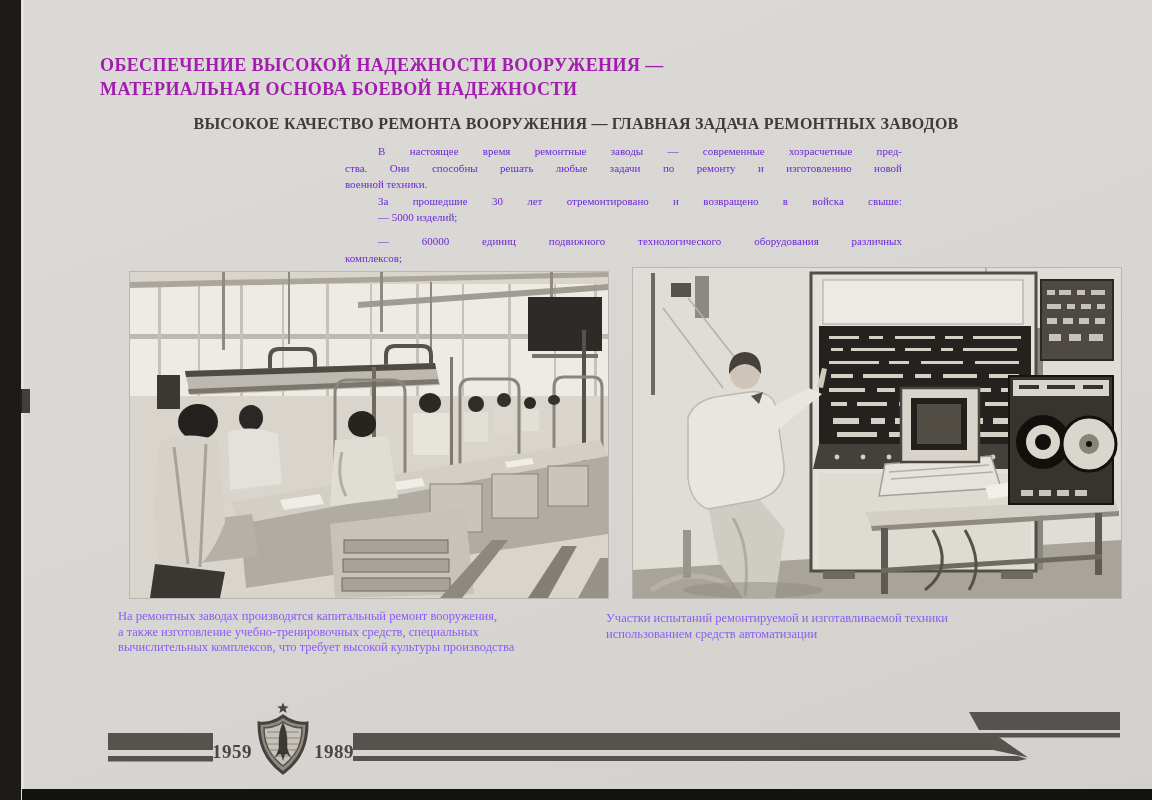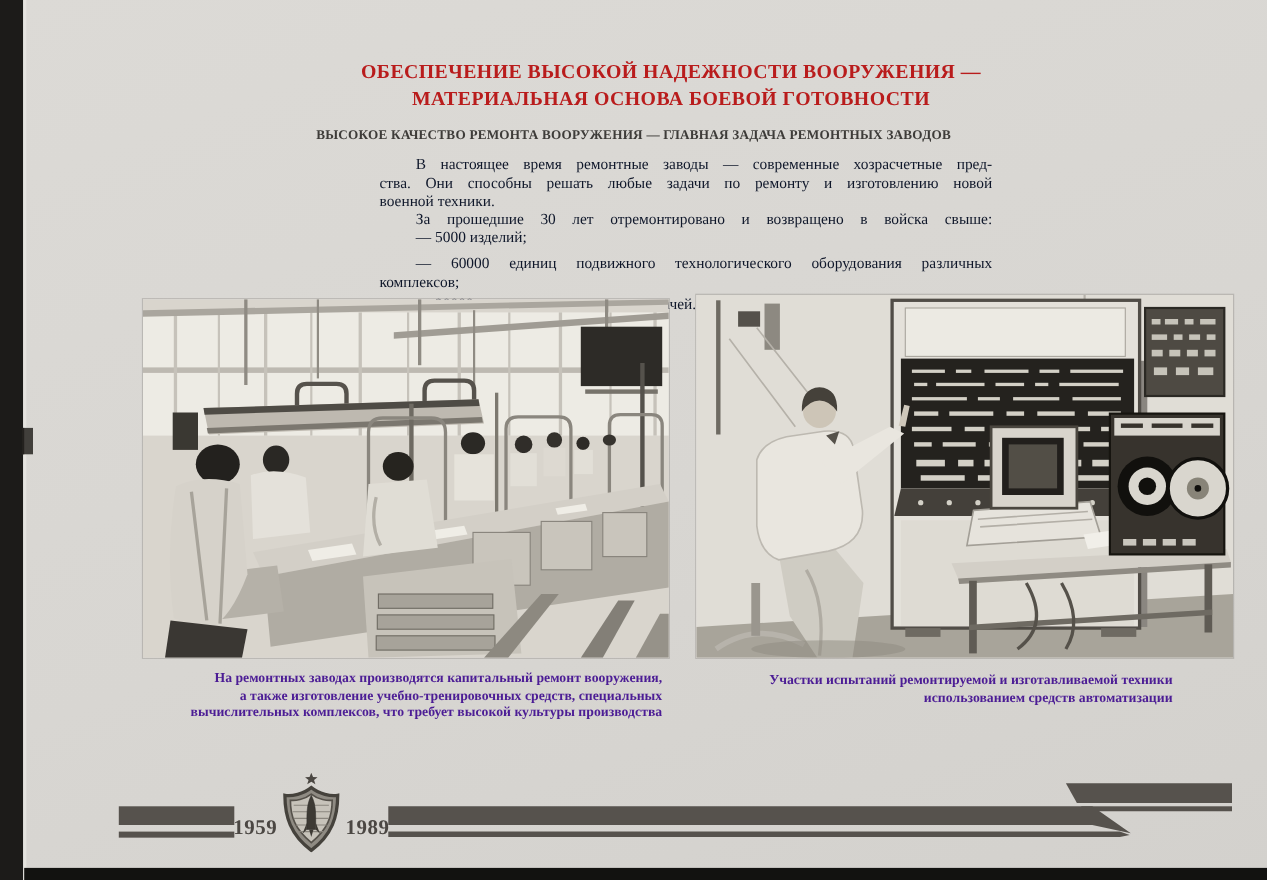--- a/index.html
+++ b/index.html
@@ -10,46 +10,46 @@
     -webkit-font-smoothing:antialiased;
   }
   .abs{position:absolute;}
   
   .left-strip{left:0;top:0;width:21px;height:800px;background:#1c1b19;}
   .left-strip-edge{left:21px;top:0;width:3px;height:800px;background:#e9e8e4;opacity:.7;}
   .bottom-strip{left:22px;top:789px;width:1130px;height:11px;background:#121210;}
   .binder-tab{left:20px;top:389px;width:8px;height:24px;background:#413f3b;border-left:2px solid #23211e;}
   
   .title{
-    left:100px;top:54px;width:1020px;text-align:center;
+    left:100px;top:54px;width:1020px;
     font-weight:bold;font-size:18px;line-height:23.5px;letter-spacing:.4px;
-    color:#b91c1c;
+    color:#a21caf;
   }
   .subtitle{
     left:66px;top:115px;width:1020px;text-align:center;
-    font-weight:bold;font-size:12px;letter-spacing:.2px;color:#3e3c39;
+    font-weight:bold;font-size:16px;letter-spacing:.2px;color:#3e3c39;
   }
   
   .bodytext{
     left:345px;top:143px;width:557px;
-    font-size:14px;line-height:16.6px;color:#0f172a;
+    font-size:11px;line-height:16.6px;color:#6d28d9;
   }
   .bl{white-space:nowrap;}
   .bl.j{white-space:normal;text-align:justify;text-align-last:justify;}
   .bl.ind{padding-left:33px;}
   .bl.g1{margin-top:7px;}
   .bl.g2{margin-top:4px;}
   
   .photo{box-shadow:0 0 0 1px rgba(90,88,84,.25);}
   .photo-left{left:130px;top:272px;width:478px;height:326px;}
   .photo-right{left:633px;top:268px;width:488px;height:330px;}
   .photo svg{display:block;width:100%;height:100%;}
   
   .caption{
-    font-weight:bold;font-size:12.5px;line-height:15.6px;text-align:right;color:#4c1d95;
+    font-weight:normal;font-size:12.5px;line-height:15.6px;text-align:left;color:#8b5cf6;
   }
   .caption-left{left:118px;top:609px;width:484px;}
   .caption-right{left:606px;top:611px;width:460px;}
   
   .footer-band{left:100px;top:700px;width:1030px;height:86px;text-align:right;}
   .footer-band svg{display:block;width:100%;height:100%;}
   .year-text{
     font-family:"Liberation Serif","DejaVu Serif",serif;
     font-weight:bold;font-size:19px;letter-spacing:.5px;fill:#4b4743;
   }
@@ -57,21 +57,21 @@
 </head>
 <body>
 
 <div class="abs left-strip"></div>
 <div class="abs left-strip-edge"></div>
 <div class="abs bottom-strip"></div>
 <div class="abs binder-tab"></div>
 
 <div class="abs title">
   <div>ОБЕСПЕЧЕНИЕ ВЫСОКОЙ НАДЕЖНОСТИ ВООРУЖЕНИЯ —</div>
-  <div>МАТЕРИАЛЬНАЯ ОСНОВА БОЕВОЙ ГОТОВНОСТИ</div>
+  <div>МАТЕРИАЛЬНАЯ ОСНОВА БОЕВОЙ НАДЕЖНОСТИ</div>
 </div>
 <div class="abs subtitle">ВЫСОКОЕ КАЧЕСТВО РЕМОНТА ВООРУЖЕНИЯ — ГЛАВНАЯ ЗАДАЧА РЕМОНТНЫХ ЗАВОДОВ</div>
 
 <div class="abs bodytext">
   <div class="bl j ind">В настоящее время ремонтные заводы — современные хозрасчетные пред-</div>
   <div class="bl j">ства. Они способны решать любые задачи по ремонту и изготовлению новой</div>
   <div class="bl">военной техники.</div>
   <div class="bl j ind">За прошедшие 30 лет отремонтировано и возвращено в войска свыше:</div>
   <div class="bl ind">— 5000 изделий;</div>
   <div class="bl j ind g1">— 60000 единиц подвижного технологического оборудования различных</div>

